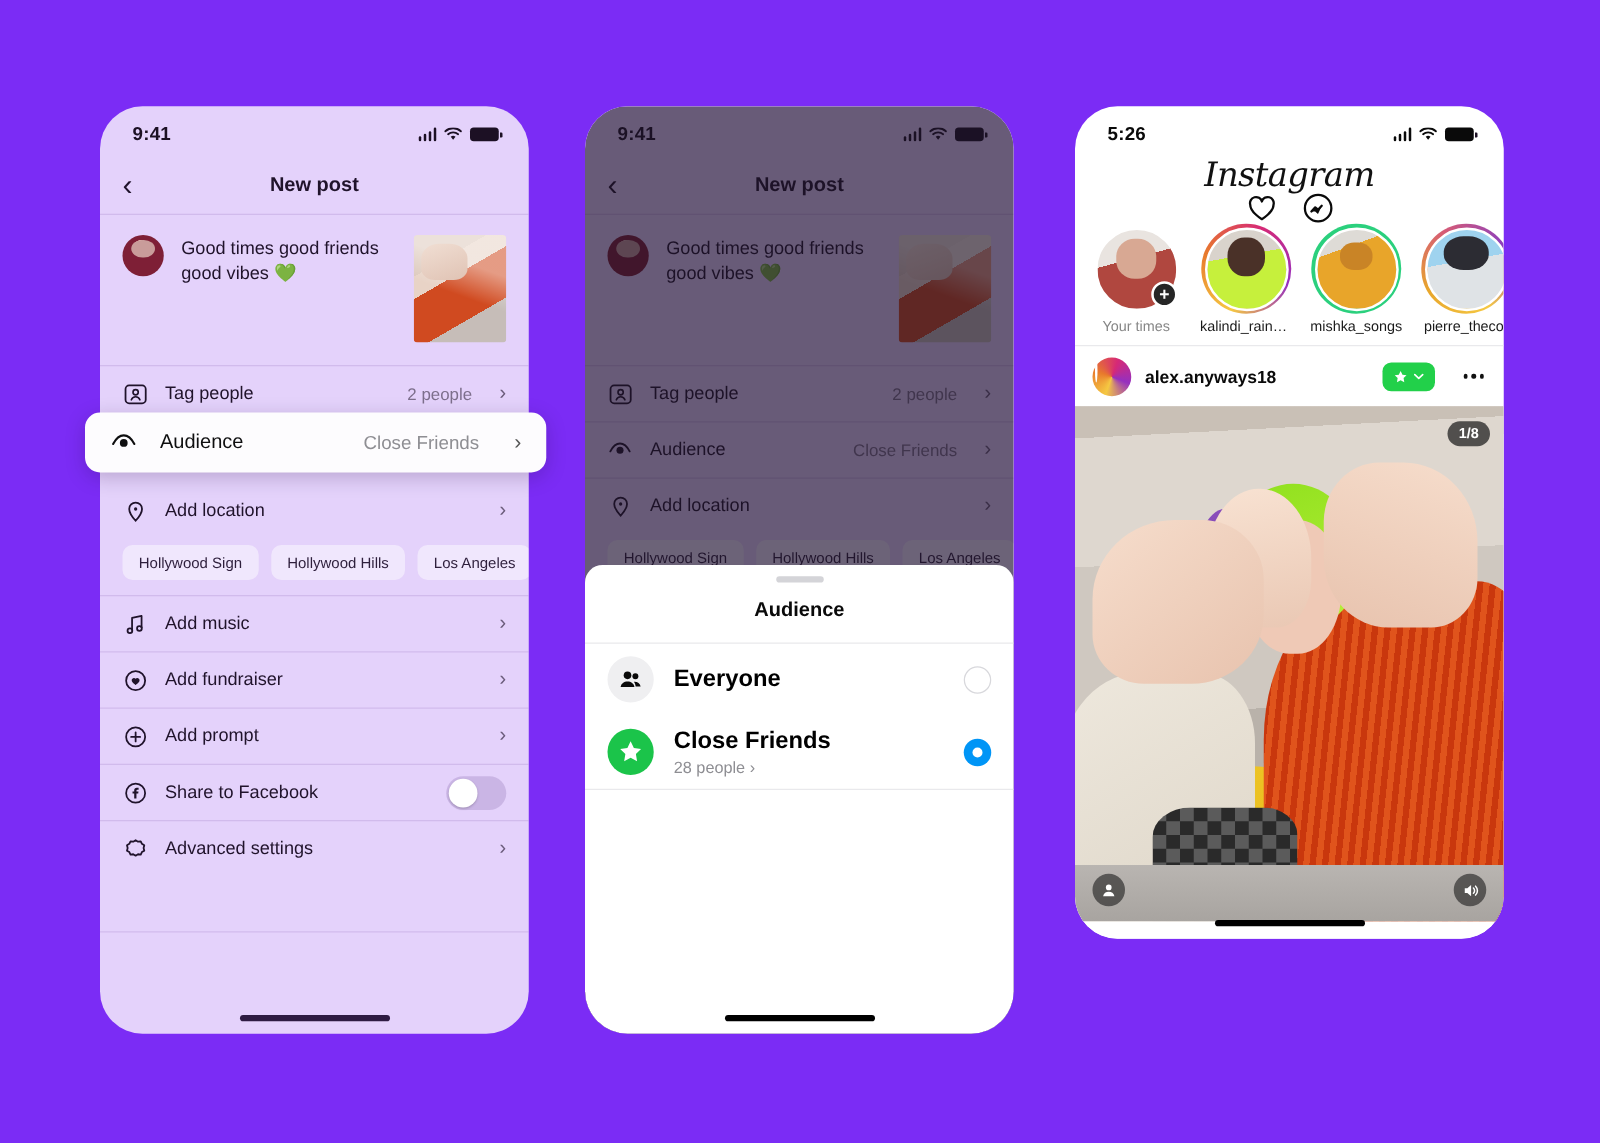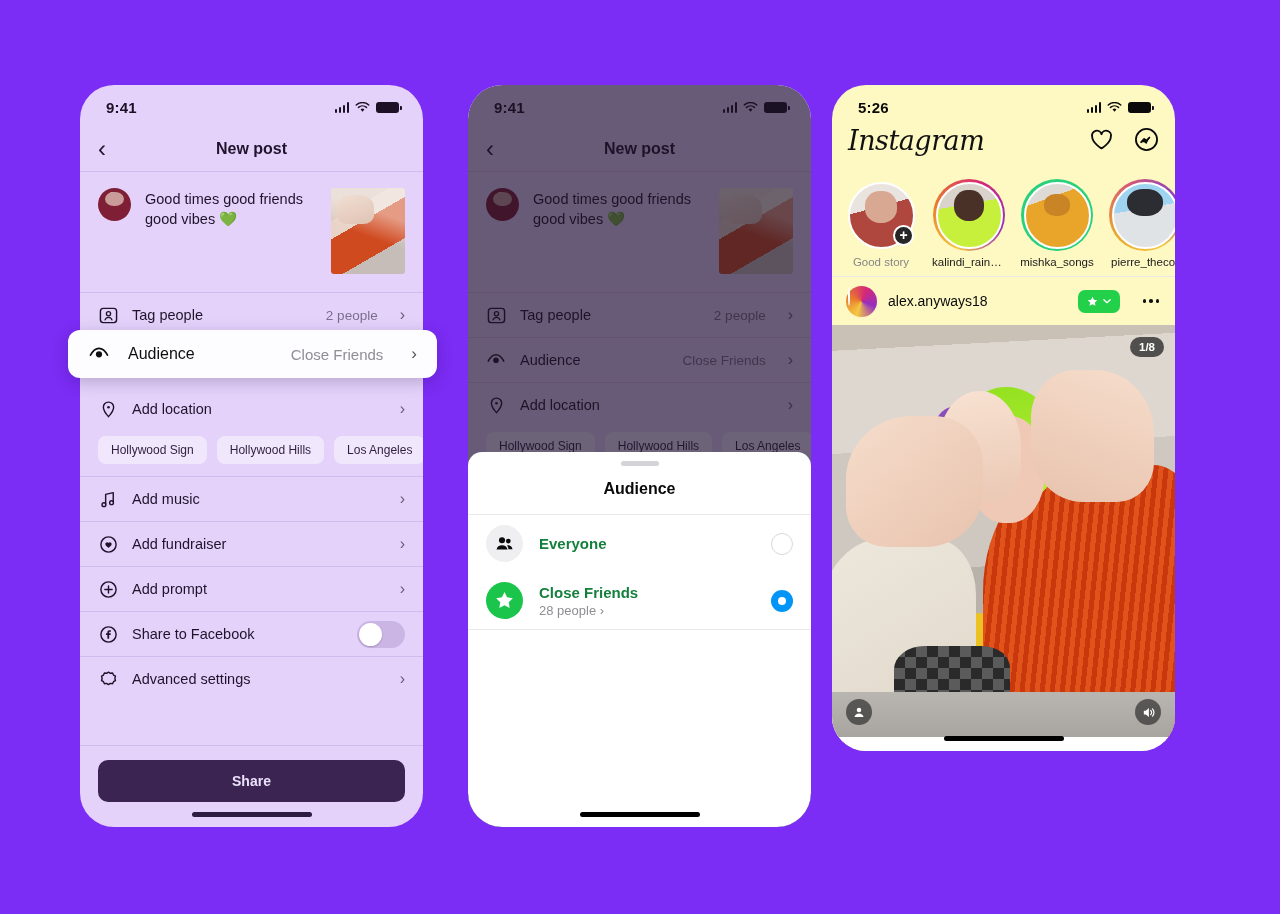--- a/index.html
+++ b/index.html
@@ -17,21 +17,21 @@
     overflow: hidden;
   }
   .phone-inner {
     position: absolute; inset: 0;
     border-radius: 34px;
     overflow: hidden;
   }
 
   #phone1 { left: 80px;  top: 85px;  width: 343px; height: 742px; background: #e4d2fb; }
   #phone2 { left: 468px; top: 85px;  width: 343px; height: 742px; background: #e4d2fb; }
-  #phone3 { left: 832px; top: 85px;  width: 343px; height: 666px; background: #fef9c3; }
+  #phone3 { left: 860px; top: 85px;  width: 343px; height: 666px; background: #ffffff; }
 
   
   .statusbar {
     height: 42px;
     display: flex; align-items: center; justify-content: space-between;
     padding: 3px 24px 0 26px;
     font-size: 15px; font-weight: bold; color: #1c1024;
     letter-spacing: .2px;
   }
   .statusbar .right { display: flex; align-items: center; gap: 6px; }
@@ -175,21 +175,21 @@
   .aud-row {
     display: flex; align-items: center; gap: 16px; padding: 10px 18px;
   }
   .aud-ico {
     width: 37px; height: 37px; border-radius: 50%;
     display: flex; align-items: center; justify-content: center; flex-shrink: 0;
   }
   .aud-ico.grey { background: #efeff1; }
   .aud-ico.green { background: #1bc44a; }
   .aud-texts { flex: 1; }
-  .aud-name { font-size: 15px; font-weight: bold; color: #15803d; }
+  .aud-name { font-size: 19px; font-weight: bold; color: #000000; }
   .aud-sub { font-size: 13px; color: #8e8e93; margin-top: 2px; }
   .radio {
     width: 22px; height: 22px; border-radius: 50%;
     border: 1.8px solid #d8d8dc; flex-shrink: 0;
   }
   .radio.on {
     border: none; background: #0095f6;
     display:flex;align-items:center;justify-content:center;
   }
   .radio.on:after { content:""; width: 8px; height: 8px; border-radius:50%; background:#fff; }
@@ -201,22 +201,22 @@
   .donebtn {
     margin: 12px 18px 0 18px; height: 44px; border-radius: 10px;
     background: #1b1b1b; color: #fff; display:flex;
     align-items:center; justify-content:center;
     font-size: 14.5px; font-weight: bold; border:none;
     width: calc(100% - 36px); font-family: inherit;
   }
 
   
   .ig-header {
-    height: 48px; display: flex; align-items: flex-start;
-    justify-content: space-between; padding: 0 16px;
+    height: 48px; display: flex; align-items: center;
+    justify-content: space-between; padding: 0 16px; flex-direction: column;
   }
   .ig-logo {
     font-family: "DejaVu Serif", serif; font-size: 27px;
     font-style: italic; color: #111; letter-spacing: -0.5px;
     line-height: 1; font-weight: 400;
   }
   .ig-actions { display: flex; gap: 20px; align-items: center; }
 
   .stories { display: flex; gap: 14px; padding: 4px 12px 8px 12px; overflow: hidden;}
   .story { width: 74px; flex-shrink: 0; text-align: center; position: relative;}
@@ -258,21 +258,21 @@
   .post-av {
     width: 31px; height: 31px; border-radius: 50%; padding: 2px;
     background: conic-gradient(from 200deg,#f5c842,#e87a2c,#d62976,#962fbf,#f5c842);
     flex-shrink: 0;
   }
   .post-av .inner {
     width:100%;height:100%;border-radius:50%;border:1.6px solid #fff;overflow:hidden;
     background: linear-gradient(165deg,#e9e4e0 0 38%, #b0473f 38% 100%); position:relative;
   }
   .post-av .inner:before{content:"";position:absolute;left:24%;top:12%;width:52%;height:50%;border-radius:45%;background:#d8a893;}
-  .post-user { font-size: 14px; font-weight: normal; color: #0a0a0a; flex: 1; }
+  .post-user { font-size: 14px; font-weight: bold; color: #0a0a0a; flex: 1; }
   .cf-badge {
     background: #22d04a; border-radius: 7px; height: 23px;
     display: flex; align-items: center; gap: 3px; padding: 0 8px;
     color: #fff;
   }
   .dots { display:flex; gap:3px; margin-left: 12px; margin-right: 2px;}
   .dots i { width: 3.5px; height: 3.5px; border-radius: 50%; background: #111; display:block;}
 
   .media {
     height: 412px; position: relative; overflow: hidden;
@@ -458,21 +458,20 @@
       <span class="ico">
         <svg width="19" height="19" viewBox="0 0 20 20">
             <path d="M10 2.3l2 1.2 2.3-.3 1 2.1 2 1.2-.6 2.3.6 2.3-2 1.2-1 2.1-2.3-.3-2 1.2-2-1.2-2.3.3-1-2.1-2-1.2.6-2.3-.6-2.3 2-1.2 1-2.1 2.3.3z" stroke="#20132b" stroke-width="1.5" fill="none" stroke-linejoin="round"></path>
           </svg>
       </span>
       <span class="lbl">Advanced settings</span>
       <span class="chev">›</span>
     </div>
     <div class="divider" style="margin-top:44px"></div>
 
-    <button class="sharebtn">Share</button>
     <div class="homebar"></div>
   </div>
 </div>
 
 <div id="audience-card">
   <span class="ico">
     <svg width="22" height="22" viewBox="0 0 22 22">
         <path d="M2.5 12.2c2.4-4.6 5.4-6.9 8.5-6.9s6.1 2.3 8.5 6.9" stroke="#0f0f10" stroke-width="1.7" fill="none" stroke-linecap="round"></path>
         <circle cx="11" cy="11.3" r="3.1" fill="#0f0f10"></circle>
       </svg>
@@ -634,21 +633,21 @@
         </svg>
       </span>
     </div>
 
     <div class="stories">
       <div class="story">
         <div class="ring ring-none">
             <div class="pic p1"></div>
           </div>
         <div class="plus">+</div>
-        <div class="nm muted">Good story</div>
+        <div class="nm muted">Your times</div>
       </div>
       <div class="story">
         <div class="ring ring-ig">
             <div class="pic p3"></div>
           </div>
         <div class="nm">kalindi_rainb...</div>
       </div>
       <div class="story">
         <div class="ring ring-green">
             <div class="pic p2"></div>

